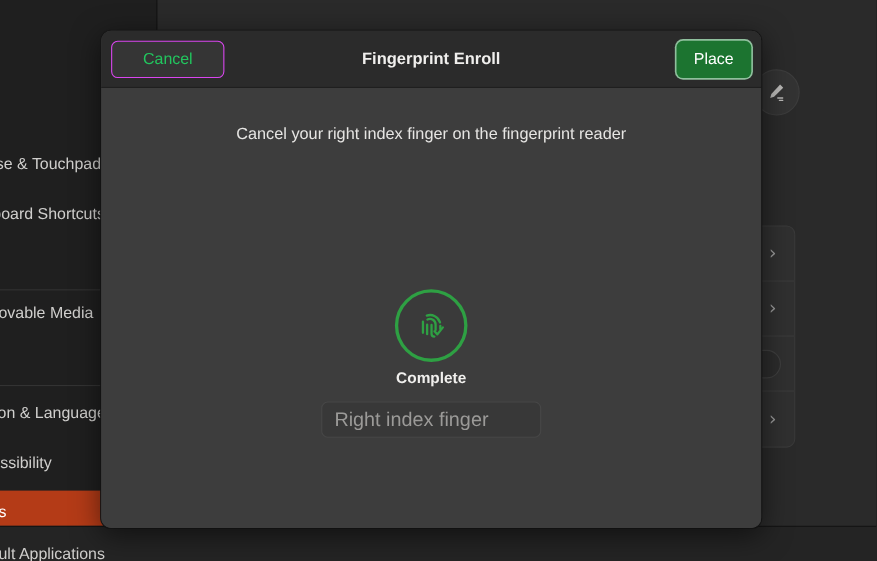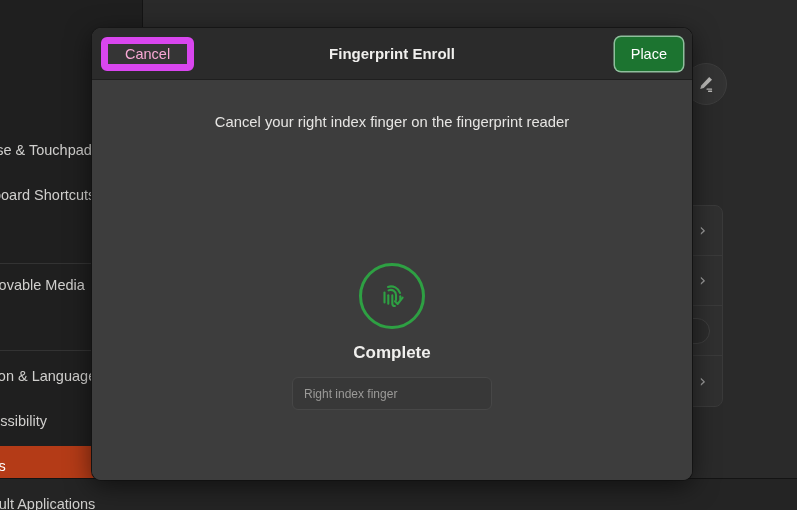--- a/index.html
+++ b/index.html
@@ -165,27 +165,27 @@
     text-align: center;
     color: #f0efed;
     font-size: 15px;
     font-weight: bold;
     pointer-events: none;
   }
   .btn-cancel {
     position: relative;
     z-index: 2;
     height: 34px;
-    padding: 0 17px;
+    padding: 0 28px;
     display: flex;
     align-items: center;
     background: #353535;
-    color: #f9a8d4;
+    color: #22c55e;
     font-size: 14.5px;
-    border: 7px solid #d946ef;
+    border: 1px solid #d946ef;
     border-radius: 6px;
     box-sizing: border-box;
     cursor: pointer;
   }
   .btn-done {
     position: relative;
     z-index: 2;
     margin-left: auto;
     height: 34px;
     padding: 0 16px;
@@ -225,23 +225,23 @@
     width: 66px; height: 66px;
     border-radius: 50%;
     border: 3px solid #2ea043;
     background: #3a3a3a;
     display: flex;
     align-items: center;
     justify-content: center;
     box-sizing: border-box;
   }
   .status-label {
-    margin-top: 14px;
+    margin-top: 6px;
     color: #f0efed;
-    font-size: 17px;
+    font-size: 14px;
     font-weight: bold;
   }
   .fp-entry {
     margin-top: 14px;
     width: 200px;
     height: 33px;
     background: #383838;
     border: 1px solid #474747;
     border-radius: 6px;
     box-sizing: border-box;
@@ -249,21 +249,21 @@
     align-items: center;
     padding: 0 9px;
   }
   .fp-entry input {
     width: 100%;
     background: transparent;
     border: none;
     outline: none;
     color: #e6e5e3;
     font-family: "Liberation Sans", sans-serif;
-    font-size: 12px;
+    font-size: 18px;
   }
   .fp-entry input::placeholder {
     color: #9b9a98;
     opacity: 1;
   }
 </style>
 </head>
 <body>
 
 <div class="screen">

